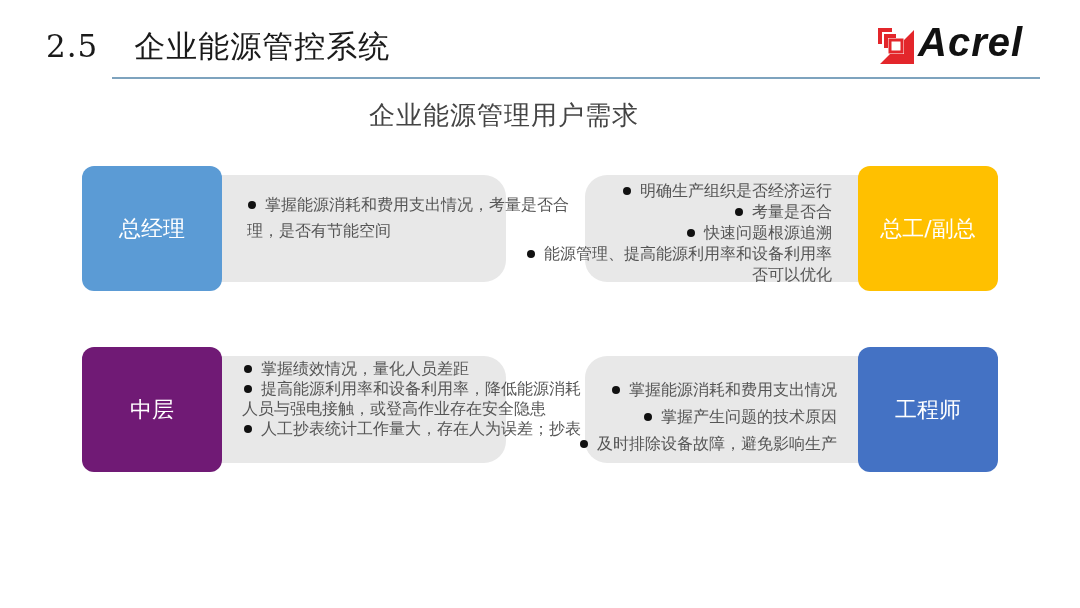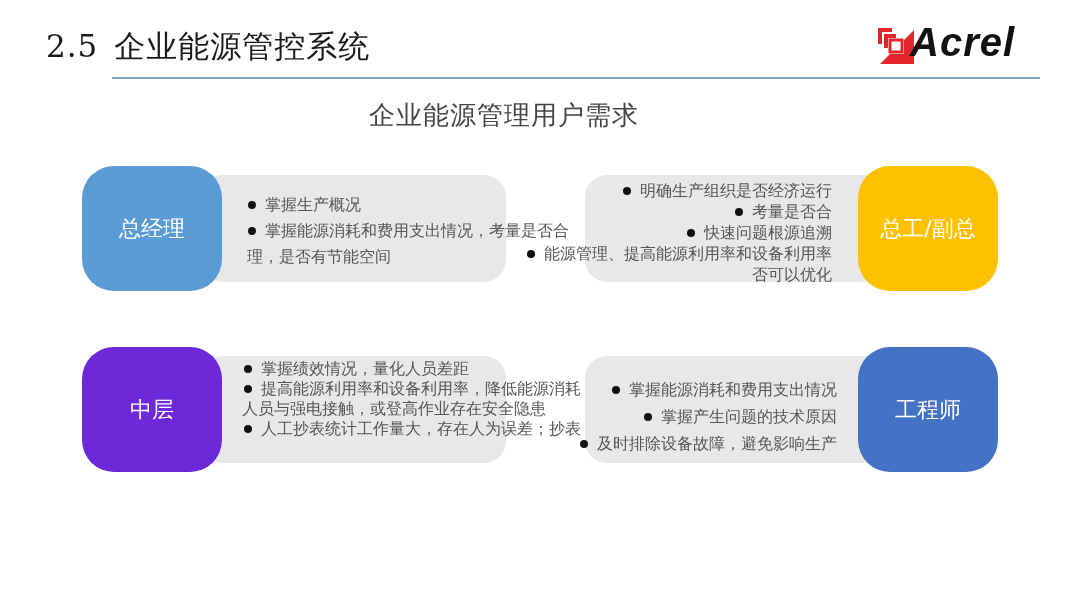--- a/index.html
+++ b/index.html
@@ -1,25 +1,25 @@
 <!DOCTYPE html>
 <html><head>
   <meta charset="utf-8">
   <style>
     html, body { margin:0; padding:0; background:#ffffff; }
     body { width:1080px; height:608px; position:relative; overflow:hidden; font-family:"DejaVu Sans", sans-serif; }
     .slide-title { position:absolute; left:46px; top:26px; font-family:"DejaVu Serif", serif; font-size:31px; color:#1a1a1a; letter-spacing:1px; }
-    .title-num { margin-right:16px; }
+    .title-num { margin-right:36px; }
     .rule { position:absolute; left:112px; top:77px; width:928px; height:2px; background:#7ea3be; }
     .logo { position:absolute; left:878px; top:26px; width:170px; height:40px; }
-    .logo-text { position:absolute; left:32px; top:-6px; font-family:"Liberation Sans", sans-serif; font-weight:bold; font-style:italic; font-size:40px; color:#111; letter-spacing:1px; }
+    .logo-text { position:absolute; left:40px; top:-6px; font-family:"Liberation Sans", sans-serif; font-weight:bold; font-style:italic; font-size:40px; color:#111; letter-spacing:1px; }
     .subtitle { position:absolute; left:0; width:1008px; top:98px; text-align:center; font-family:"DejaVu Serif", serif; font-size:26px; color:#444; letter-spacing:1px; }
 
     .panel { position:absolute; background:#e8e8e8; border-radius:22px; }
-    .role { position:absolute; width:140px; height:125px; border-radius:32px; display:flex; align-items:center; justify-content:center; font-size:22px; color:#ffffff; }
+    .role { position:absolute; width:140px; height:125px; border-radius:12px; display:flex; align-items:center; justify-content:center; font-size:22px; color:#ffffff; }
     .items { position:absolute; font-size:16px; color:#555; line-height:26px; }
     .items .li { white-space:nowrap; }
     .bullet { display:inline-block; width:8px; height:8px; border-radius:50%; background:#111; margin-right:9px; vertical-align:1px; }
     .right-items { text-align:right; line-height:21px; }
     .dense { line-height:20px; }
   </style>
 </head>
 <body>
 
 <div class="slide-title">
@@ -37,39 +37,38 @@
   <span class="logo-text">Acrel</span>
 </div>
 
 <div class="subtitle">企业能源管理用户需求</div>
 
 <div class="panel" style="left:200px;top:175px;width:306px;height:107px;"></div>
 <div class="role" style="left:82px;top:166px;background:#5b9bd5;">
   <span>总经理</span>
 </div>
 <div class="items" style="left:248px;top:192px;">
-  <div class="li"><span class="bullet"></span><span>掌握生产概况</span></div>
   <div class="li"><span class="bullet"></span><span>掌握能源消耗和费用支出情况，考量是否合</span></div>
   <div class="li" style="margin-left:-1px;"><span>理，是否有节能空间</span></div>
 </div>
 
 <div class="panel" style="left:585px;top:175px;width:300px;height:107px;"></div>
 <div class="role" style="left:858px;top:166px;background:#ffc000;text-align:right;">
   <span>总工/副总</span>
 </div>
 <div class="items right-items" style="right:248px;top:180px;">
   <div class="li"><span class="bullet"></span><span>明确生产组织是否经济运行</span></div>
   <div class="li"><span class="bullet"></span><span>考量是否合</span></div>
   <div class="li"><span class="bullet"></span><span>快速问题根源追溯</span></div>
   <div class="li"><span class="bullet"></span><span>能源管理、提高能源利用率和设备利用率</span></div>
   <div class="li"><span>否可以优化</span></div>
 </div>
 
 <div class="panel" style="left:200px;top:356px;width:306px;height:107px;"></div>
-<div class="role" style="left:82px;top:347px;background:#6d28d9;">
+<div class="role" style="left:82px;top:347px;background:#701a75;">
   <span>中层</span>
 </div>
 <div class="items dense" style="left:244px;top:359px;">
   <div class="li"><span class="bullet"></span><span>掌握绩效情况，量化人员差距</span></div>
   <div class="li"><span class="bullet"></span><span>提高能源利用率和设备利用率，降低能源消耗</span></div>
   <div class="li" style="margin-left:-2px;"><span>人员与强电接触，或登高作业存在安全隐患</span></div>
   <div class="li"><span class="bullet"></span><span>人工抄表统计工作量大，存在人为误差；抄表</span></div>
 </div>
 
 <div class="panel" style="left:585px;top:356px;width:300px;height:107px;"></div>

